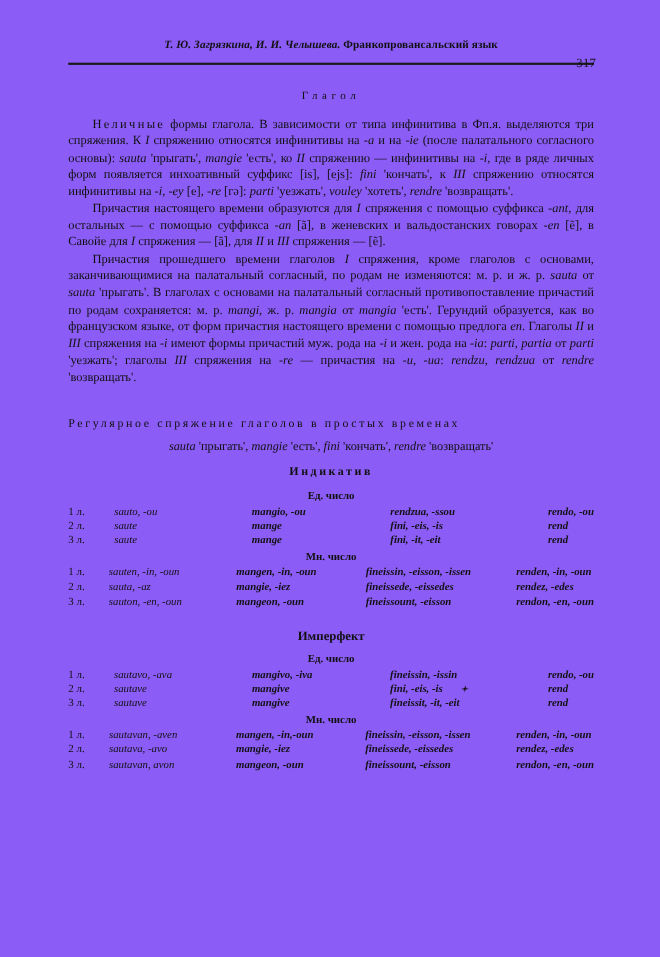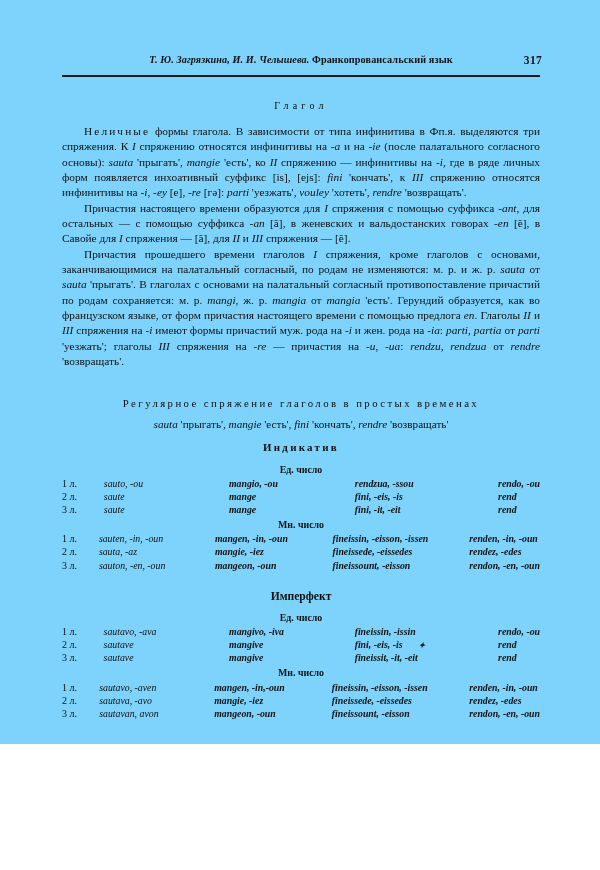--- a/index.html
+++ b/index.html
@@ -11,24 +11,24 @@
     width: 600px;
     height: 870px;
     overflow: hidden;
     font-family: "Liberation Serif", "DejaVu Serif", serif;
     color: #111111;
     -webkit-font-smoothing: antialiased;
   }
   .page {
     position: relative;
     width: 600px;
-    height: 744px;
-    background: #7dd3fc;
+    height: 870px;
+    background: #8b5cf6;
     box-sizing: border-box;
-    padding: 54px 60px 0 62px;
+    padding: 36px 60px 0 62px;
   }
 
   
   .running-head {
     position: relative;
     display: flex;
     align-items: baseline;
     justify-content: center;
     font-size: 10.2px;
     letter-spacing: 0.1px;
@@ -39,23 +39,23 @@
     font-weight: bold;
     white-space: pre;
   }
   .rh-title {
     font-weight: bold;
     white-space: pre;
   }
   .folio {
     position: absolute;
     right: -2px;
-    top: 0;
+    top: 16px;
     font-size: 11.5px;
-    font-weight: bold;
+    font-weight: normal;
     letter-spacing: 0.3px;
   }
   .rule {
     margin-top: 5px;
     border-top: 2px solid #1a1a1a;
     height: 0;
   }
 
   
   .section-title {
@@ -77,21 +77,20 @@
   .spaced {
     letter-spacing: 2.1px;
   }
   i, .it { font-style: italic; }
 
   
   .table-block {
     margin-top: 27px;
   }
   .tbl-title {
-    text-align: center;
     font-size: 10.8px;
     letter-spacing: 2.4px;
     margin-bottom: 9px;
   }
   .tbl-verbs {
     text-align: center;
     font-size: 11.2px;
     margin-bottom: 11px;
   }
   .mood {
@@ -252,21 +251,21 @@
           <td class="c4">rend</td>
         </tr>
       </tbody>
     </table>
 
     <div class="numlabel">Мн. число</div>
     <table class="conj">
       <tbody>
         <tr>
           <td class="person">1 л.</td>
-          <td class="c1">sautavo, -aven</td>
+          <td class="c1">sautavan, -aven</td>
           <td class="c2">mangen, -in,-oun</td>
           <td class="c3">fineissin, -eisson, -issen</td>
           <td class="c4">renden, -in, -oun</td>
         </tr>
         <tr>
           <td class="person">2 л.</td>
           <td class="c1">sautava, -avo</td>
           <td class="c2">mangie, -iez</td>
           <td class="c3">fineissede, -eissedes</td>
           <td class="c4">rendez, -edes</td>

